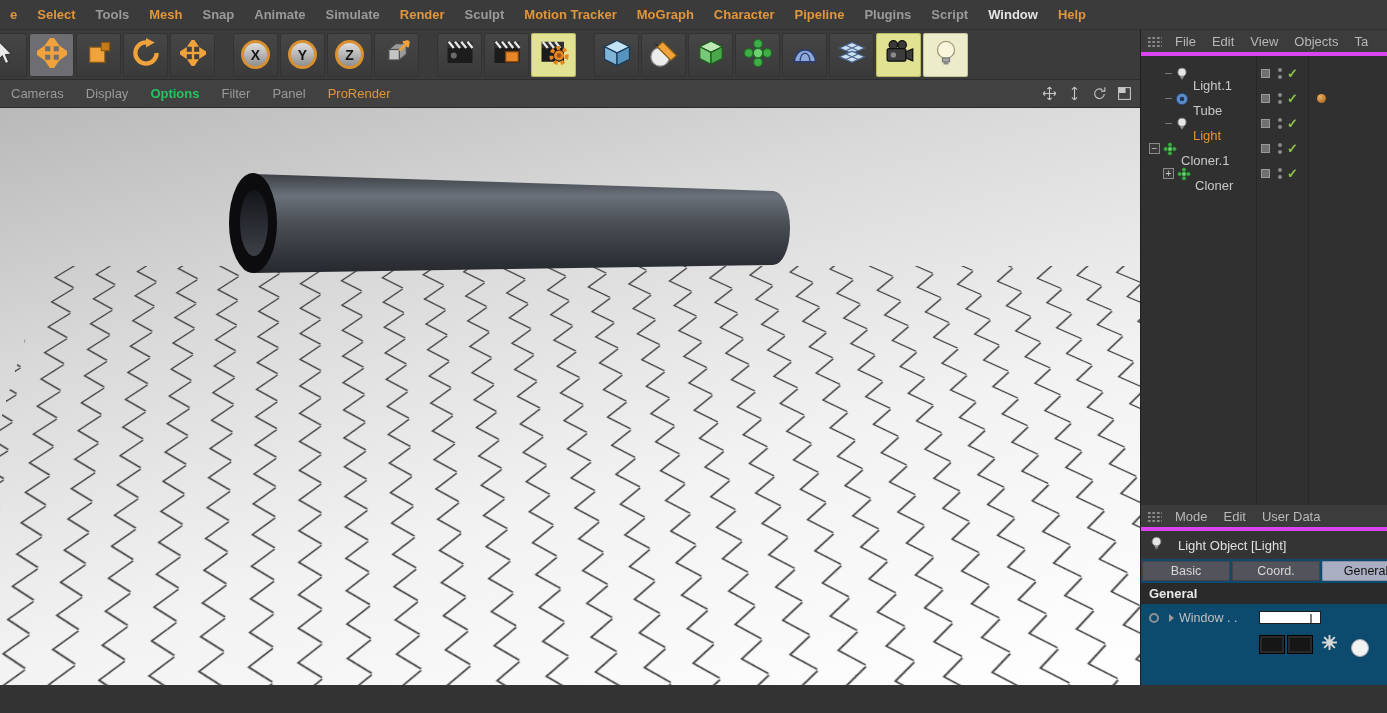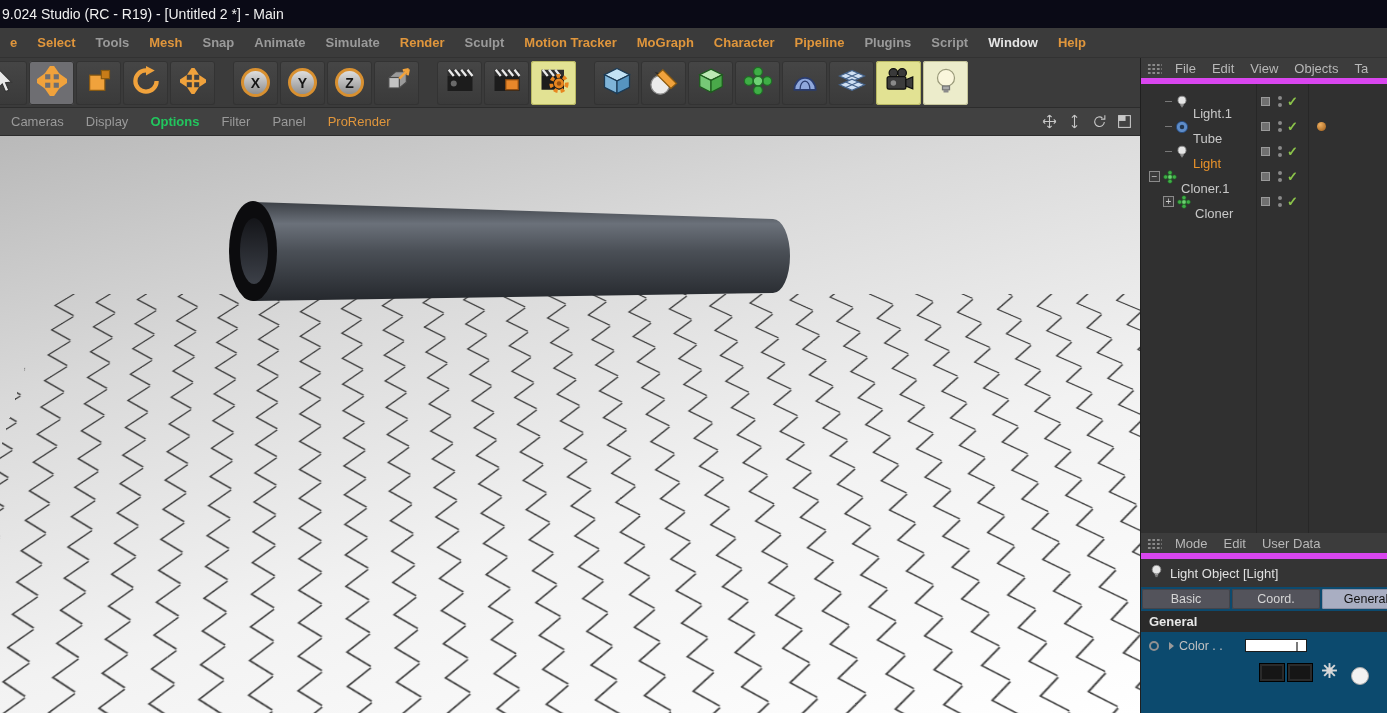--- a/index.html
+++ b/index.html
@@ -47,21 +47,21 @@
 
   
   .canvas { position:relative; height:577px; overflow:hidden;
     background:linear-gradient(165deg,#b9b9b9 0%,#d9d9d9 30%,#f2f2f2 62%,#ffffff 100%); }
   .pattern-wrap { position:absolute; left:-12%; top:-20%; width:128%; height:155%;
     transform:perspective(1000px) rotateX(22deg); transform-origin:50% 100%; }
   .tube-svg { position:absolute; left:225px; top:55px; }
 
   
   .panelmenu { height:26px; background:#3c3c3c; display:flex; align-items:center;
-    font-size:13px; color:#b8b8b8; gap:2px; border-bottom:6px solid #d946ef; white-space:nowrap; overflow:hidden; }
+    font-size:13px; color:#b8b8b8; gap:2px; border-bottom:4px solid #d946ef; white-space:nowrap; overflow:hidden; }
   .panelmenu .pmi { padding:0 7px; }
   .grip { width:15px; height:11px; margin:0 4px 0 6px; flex:0 0 auto;
     background-image:radial-gradient(circle,#8a8a8a 1.1px,transparent 1.3px);
     background-size:4.5px 4px; }
 
   .objmgr { height:475px; display:flex; flex-direction:column; background:#303030; }
   .objrows { position:relative; flex:1; padding-top:5px; overflow:hidden; }
   .colline { position:absolute; top:0; bottom:0; width:1px; background:#272727; }
   .orow { position:relative; height:25px; display:flex; align-items:center; font-size:13px; color:#c8c8c8; }
   .orow .oname { margin-left:4px; white-space:nowrap;margin-top:24px; }
@@ -75,21 +75,21 @@
   .oicon { display:flex; flex:0 0 auto; }
   .toggles { position:absolute; left:120px; top:0; height:25px; display:flex; align-items:center; }
   .layersq { width:9px; height:9px; background:#707070; border:1px solid #9a9a9a; margin-right:8px; }
   .vdots { display:flex; flex-direction:column; gap:3px; margin-right:5px; }
   .vdots i { width:4px; height:4px; border-radius:50%; background:#8a8a8a; }
   .check { color:#8bc34a; font-size:13px; font-weight:700; }
   .matdot { position:absolute; left:176px; top:8px; width:9px; height:9px; border-radius:50%;
     background:radial-gradient(circle at 35% 30%,#f0b060,#9a5a18); }
 
   .attrmgr { height:180px; background:#0c4a6e; display:flex; flex-direction:column; overflow:hidden; }
-  .attrtitle { height:28px; display:flex; align-items:center; gap:6px; padding-left:8px;
+  .attrtitle { height:28px; display:flex; align-items:center; gap:14px; padding-left:8px;
     color:#e0e0e0; font-size:13px; background:#343434; }
   .tabs { padding:2px 1px; display:flex; flex-direction:row; gap:2px; overflow:hidden; }
   .tabrow { display:flex; gap:2px; flex-wrap:nowrap; }
   .tab { flex:0 0 88px; height:20px; background:#53535b; color:#d6d6d6; font-size:12.5px;
     display:flex; align-items:center; justify-content:center; border-radius:2px;
     box-shadow:inset 0 0 0 1px #44444a; white-space:nowrap; overflow:hidden; }
   .tab.active { background:#a9aec2; color:#101010; box-shadow:inset 0 0 0 1px #8a8fa4; }
   .section { height:21px; background:#2a2a2a; color:#e8e8e8; font-size:13px; font-weight:700;
     display:flex; align-items:center; padding-left:8px; }
   .colorrow { height:27px; display:flex; align-items:center; font-size:12.5px; color:#c0c0c0; padding-left:8px; }
@@ -104,23 +104,20 @@
     box-shadow:inset 0 0 0 2px #2a2a2a; }
   .gearspot { position:absolute; top:3px; display:flex; }
   .blob { position:absolute; top:8px; width:18px; height:18px; border-radius:50%; background:#f2f2f2;
     border:1px solid #aaa; }
 </style>
 </head>
 <body>
 
 <div id="app">
 
-  <div class="titlebar">
-    <span>9.024 Studio (RC - R19) - [Untitled 2 *] - Main</span>
-  </div>
 
   <div class="menubar">
     <span class="mi orange">e</span>
     <span class="mi orange">Select</span>
     <span class="mi gray">Tools</span>
     <span class="mi orange">Mesh</span>
     <span class="mi gray">Snap</span>
     <span class="mi gray">Animate</span>
     <span class="mi gray">Simulate</span>
     <span class="mi orange">Render</span>
@@ -535,21 +532,21 @@
           <div class="tabrow">
             <span class="tab">Basic</span>
             <span class="tab">Coord.</span>
             <span class="tab active">General</span>
           </div>
         </div>
         <div class="section">General</div>
         <div class="colorrow">
           <span class="keycircle"></span>
           <span class="tri"></span>
-          <span>Color . .</span>
+          <span>Window . .</span>
           <span class="swatch">
               <i></i>
             </span>
         </div>
         <div class="bottomicons">
           <span class="thumb" style="left:118px"></span>
           <span class="thumb" style="left:146px"></span>
           <span class="gearspot" style="left:180px">
             <svg width="17" height="17" viewBox="0 0 16 16">
                 <g stroke="#d8d8d8" stroke-width="1.8">

